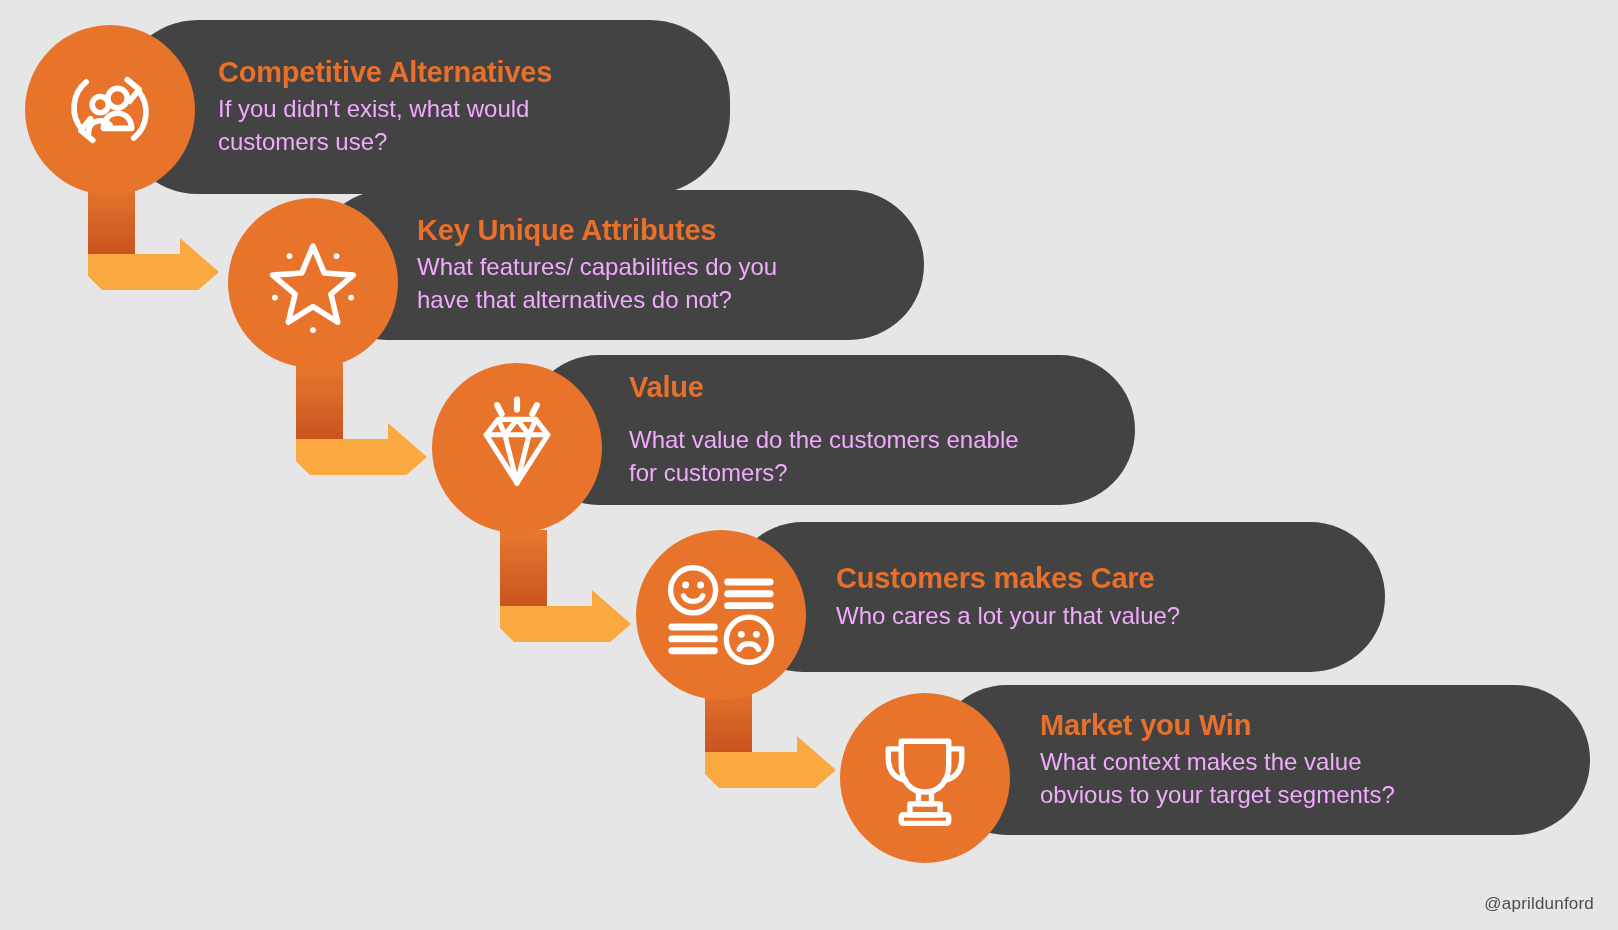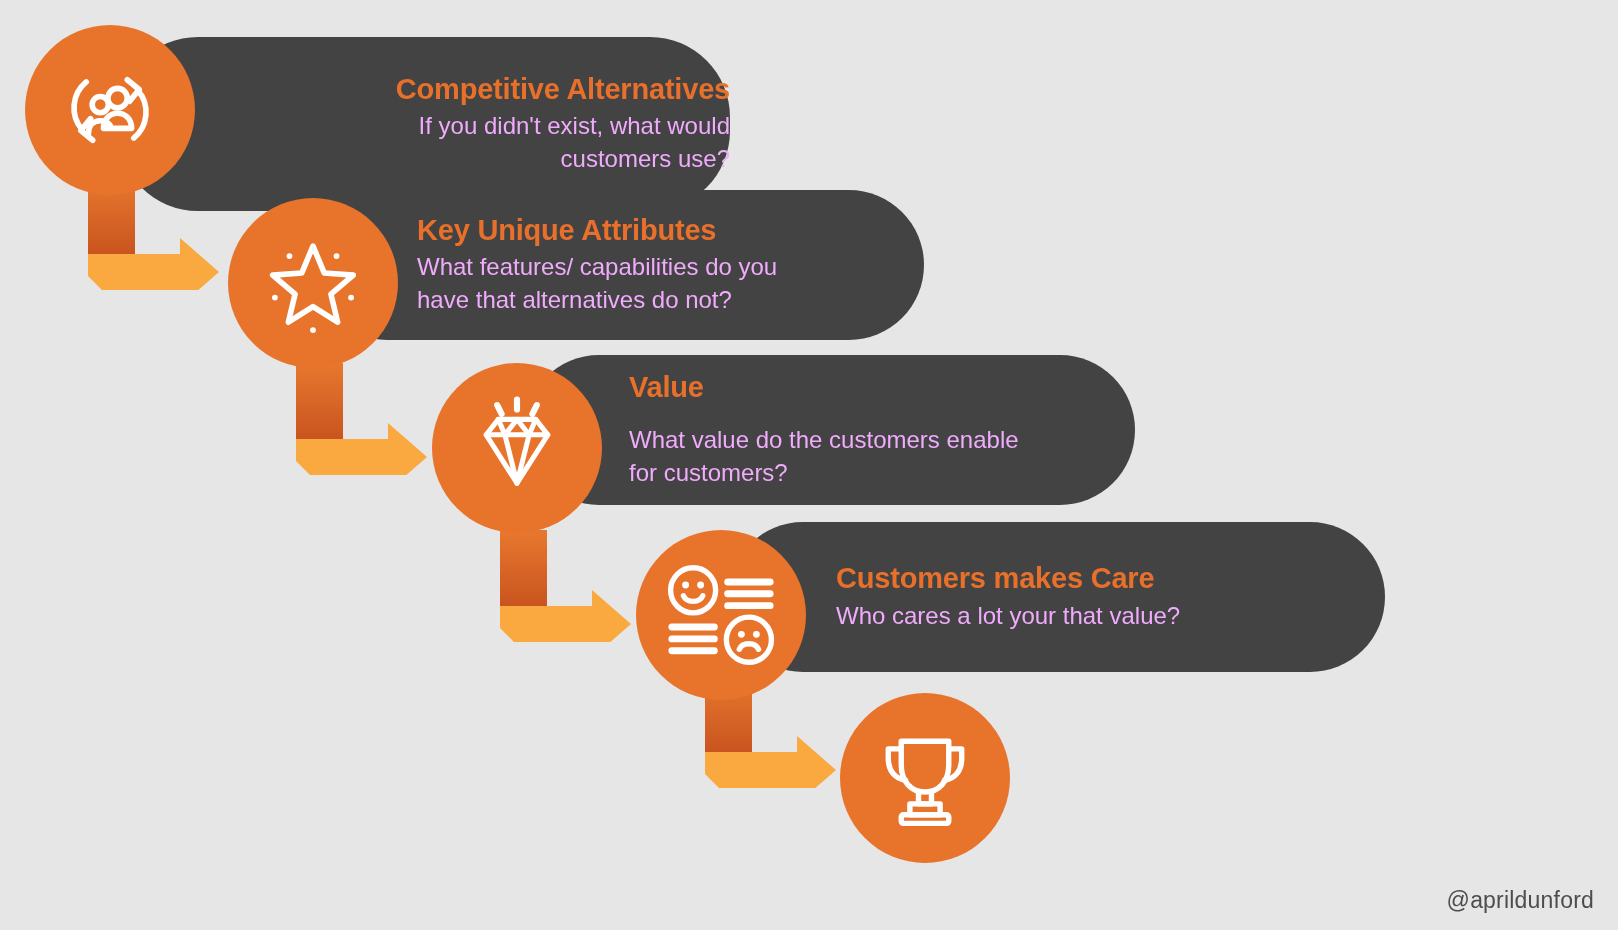--- a/index.html
+++ b/index.html
@@ -67,21 +67,21 @@
     align-items: center;
     justify-content: center;
   }
   .bubble svg { display: block; }
 
   .watermark {
     position: absolute;
     right: 24px;
     bottom: 16px;
     color: #4d4d4d;
-    font-size: 23px;
+    font-size: 17px;
     letter-spacing: 0.2px;
     z-index: 5;
   }
 </style>
 </head>
 <body>
 
 <div id="stage">
 
   <div class="connector" style="left:80px; top:170px;">
@@ -127,21 +127,21 @@
           <linearGradient id="stemgrad3" x1="0" y1="0" x2="0" y2="1">
             <stop offset="0%" stop-color="#e8782e"></stop>
             <stop offset="100%" stop-color="#c9541f"></stop>
           </linearGradient>
         </defs>
         <rect x="8" y="8" width="47" height="76" fill="url(#stemgrad3)"></rect>
         <path d="M8 84 L100 84 L100 68 L139 102 L100 136 L100 120 L22 120 L8 106 Z" fill="#f9a93f"></path>
       </svg>
     </div>
 
-  <div class="card" style="left:118px; top:37px; width:612px; height:174px; padding:0 0 0 100px;text-align:right;">
+  <div class="card" style="left:118px; top:20px; width:612px; height:174px; padding:0 0 0 100px;">
     <div class="card-title">Competitive Alternatives</div>
     <div class="card-body">If you didn't exist, what would
 customers use?</div>
   </div>
 
   <div class="card" style="left:312px; top:190px; width:612px; height:150px; padding:0 0 0 105px;">
     <div class="card-title">Key Unique Attributes</div>
     <div class="card-body">What features/ capabilities do you
 have that alternatives do not?</div>
   </div>
@@ -150,20 +150,25 @@
     <div class="card-title">Value</div>
     <div class="card-body">What value do the customers enable
 for customers?</div>
   </div>
 
   <div class="card" style="left:728px; top:522px; width:657px; height:150px; padding:0 0 0 108px;">
     <div class="card-title">Customers makes Care</div>
     <div class="card-body">Who cares a lot your that value?</div>
   </div>
 
+  <div class="card" style="left:932px; top:685px; width:658px; height:150px; padding:0 0 0 108px;">
+    <div class="card-title">Market you Win</div>
+    <div class="card-body">What context makes the value
+obvious to your target segments?</div>
+  </div>
 
   <div class="bubble" style="left:25px; top:25px; width:170px; height:170px;">
     <span>
       <svg width="108" height="108" viewBox="0 0 100 100" fill="none" stroke="#ffffff" stroke-width="5.2" stroke-linecap="round" stroke-linejoin="round">
         <path d="M76 32 A31 31 0 0 1 72 76"></path>
         <path d="M24 68 A31 31 0 0 1 28 24"></path>
         <path d="M66 22 L77 31 L68 42"></path>
         <path d="M34 78 L23 69 L32 58"></path>
         <circle cx="57" cy="39" r="9"></circle>
         <circle cx="41" cy="45" r="7.5"></circle>

